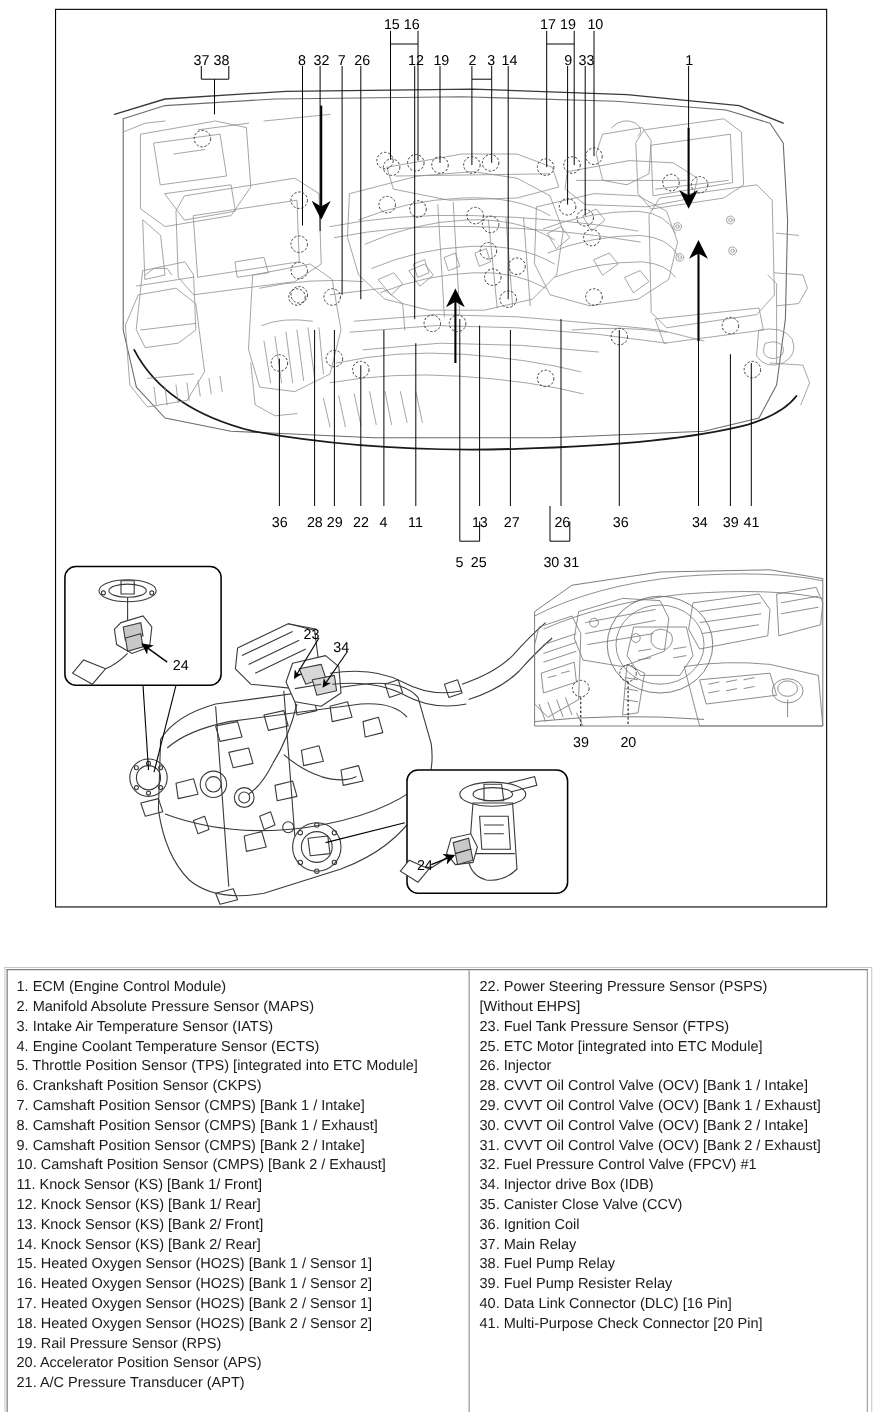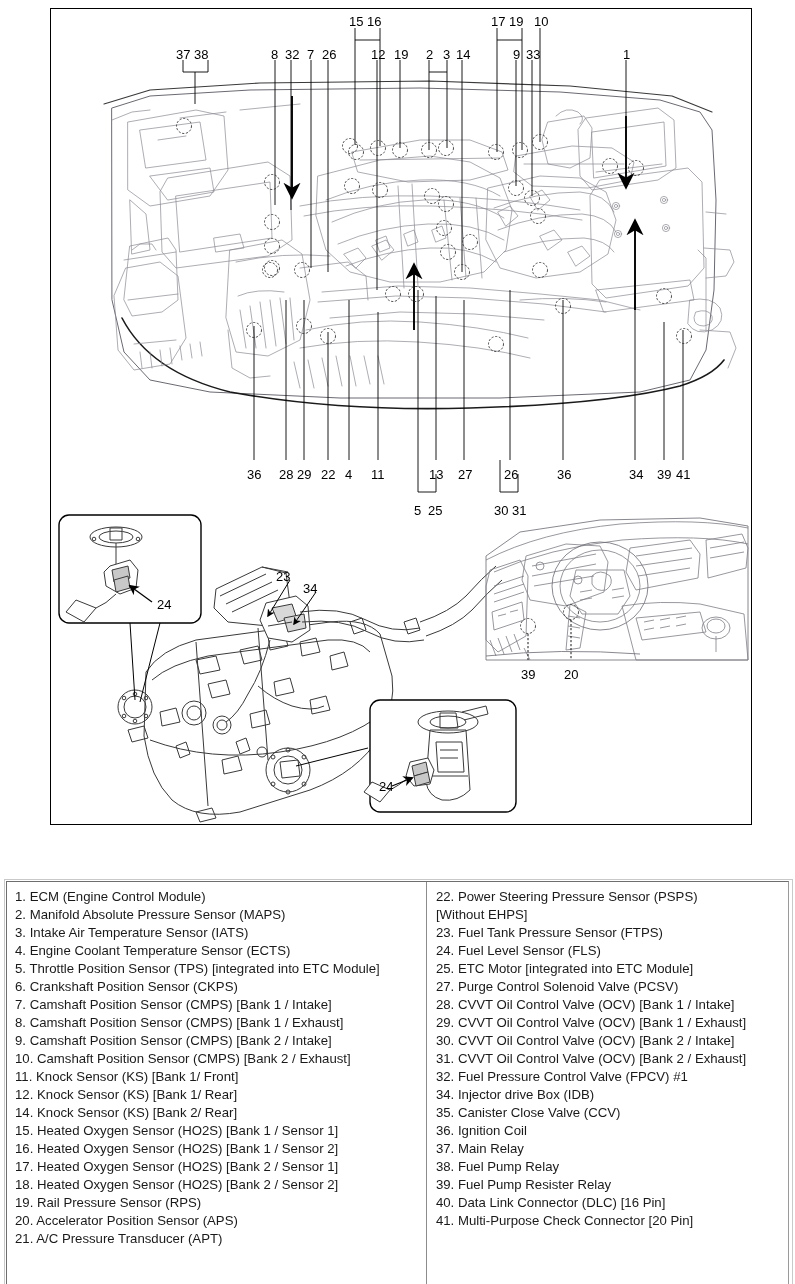--- a/index.html
+++ b/index.html
@@ -497,36 +497,36 @@
     <div class="legend-item">3. Intake Air Temperature Sensor (IATS)</div>
     <div class="legend-item">4. Engine Coolant Temperature Sensor (ECTS)</div>
     <div class="legend-item">5. Throttle Position Sensor (TPS) [integrated into ETC Module]</div>
     <div class="legend-item">6. Crankshaft Position Sensor (CKPS)</div>
     <div class="legend-item">7. Camshaft Position Sensor (CMPS) [Bank 1 / Intake]</div>
     <div class="legend-item">8. Camshaft Position Sensor (CMPS) [Bank 1 / Exhaust]</div>
     <div class="legend-item">9. Camshaft Position Sensor (CMPS) [Bank 2 / Intake]</div>
     <div class="legend-item">10. Camshaft Position Sensor (CMPS) [Bank 2 / Exhaust]</div>
     <div class="legend-item">11. Knock Sensor (KS) [Bank 1/ Front]</div>
     <div class="legend-item">12. Knock Sensor (KS) [Bank 1/ Rear]</div>
+    <div class="legend-item">13. Knock Sensor (KS) [Bank 2/ Front]</div>
     <div class="legend-item">14. Knock Sensor (KS) [Bank 2/ Rear]</div>
     <div class="legend-item">15. Heated Oxygen Sensor (HO2S) [Bank 1 / Sensor 1]</div>
     <div class="legend-item">16. Heated Oxygen Sensor (HO2S) [Bank 1 / Sensor 2]</div>
     <div class="legend-item">17. Heated Oxygen Sensor (HO2S) [Bank 2 / Sensor 1]</div>
     <div class="legend-item">18. Heated Oxygen Sensor (HO2S) [Bank 2 / Sensor 2]</div>
     <div class="legend-item">19. Rail Pressure Sensor (RPS)</div>
     <div class="legend-item">20. Accelerator Position Sensor (APS)</div>
     <div class="legend-item">21. A/C Pressure Transducer (APT)</div>
   </div>
   <div class="legend-col right">
     <div class="legend-item">22. Power Steering Pressure Sensor (PSPS)</div>
     <div class="legend-item">[Without EHPS]</div>
     <div class="legend-item">23. Fuel Tank Pressure Sensor (FTPS)</div>
-    <div class="legend-item">24. Fuel Level Sensor (FLS)</div>
     <div class="legend-item">25. ETC Motor [integrated into ETC Module]</div>
-    <div class="legend-item">27. Purge Control Solenoid Valve (PCSV)</div>
+    <div class="legend-item">26. Injector</div>
     <div class="legend-item">28. CVVT Oil Control Valve (OCV) [Bank 1 / Intake]</div>
     <div class="legend-item">29. CVVT Oil Control Valve (OCV) [Bank 1 / Exhaust]</div>
     <div class="legend-item">30. CVVT Oil Control Valve (OCV) [Bank 2 / Intake]</div>
     <div class="legend-item">31. CVVT Oil Control Valve (OCV) [Bank 2 / Exhaust]</div>
     <div class="legend-item">32. Fuel Pressure Control Valve (FPCV) #1</div>
     <div class="legend-item">34. Injector drive Box (IDB)</div>
     <div class="legend-item">35. Canister Close Valve (CCV)</div>
     <div class="legend-item">36. Ignition Coil</div>
     <div class="legend-item">37. Main Relay</div>
     <div class="legend-item">38. Fuel Pump Relay</div>

